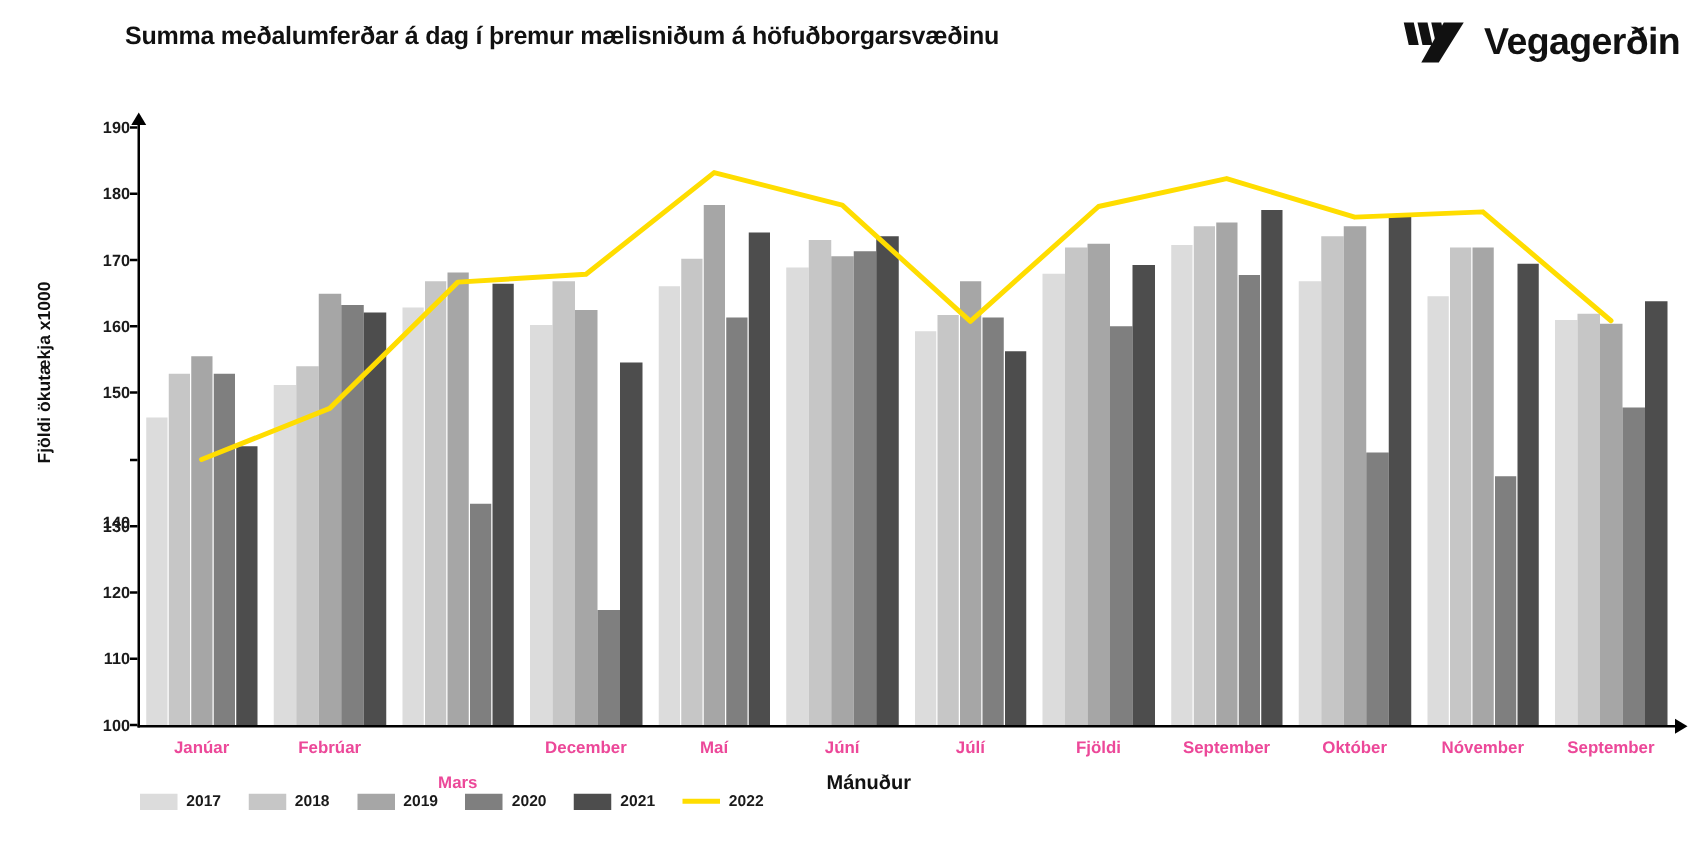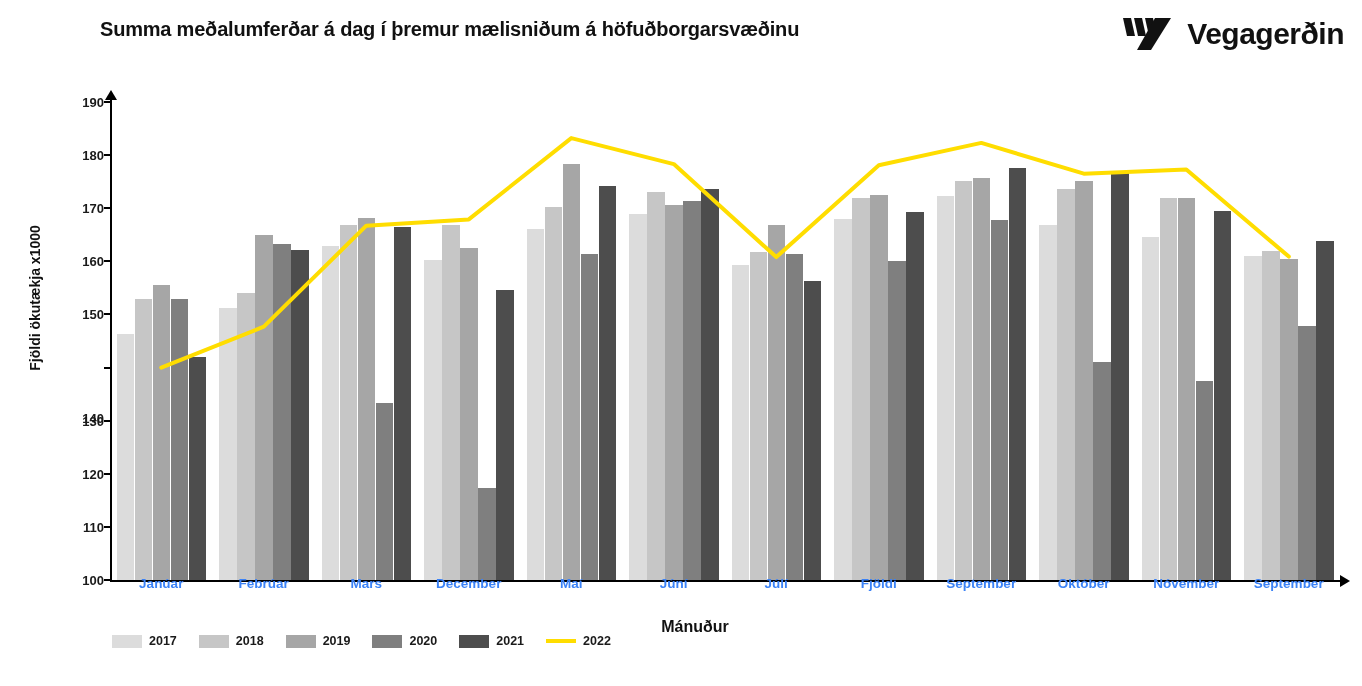--- a/index.html
+++ b/index.html
@@ -133,25 +133,25 @@
     font-weight: bold;
     transform: rotate(-90deg);
     color: #111;
   }
   .bar {
     position: absolute;
     bottom: 0;
   }
   .x-tick-label {
     position: absolute;
-    top: 486px;
+    top: 500px;
     font-size: 13.5px;
     font-weight: bold;
     text-align: center;
-    color: #3b82f6;
+    color: #ec4899;
   }
   #x-axis-title {
     position: absolute;
     left: 0;
     top: 528px;
     width: 1362px;
     text-align: center;
     font-size: 16px;
     font-weight: bold;
     color: #111;
@@ -285,21 +285,21 @@
         <div class="bar" style="left: 1170px; width: 17.5px; height: 320.791px; background: rgb(166, 166, 166);"></div>
         <div class="bar" style="left: 1188px; width: 17.5px; height: 254.402px; background: rgb(127, 127, 127);"></div>
         <div class="bar" style="left: 1206px; width: 17.5px; height: 339.38px; background: rgb(77, 77, 77);"></div>
         <svg class="overlay" width="1230" height="478">
           <polyline points="51.3,265.6 153.8,224.7 256.3,123.7 358.8,117.4 461.3,36.1 563.8,62.1 666.3,155.1 768.8,63.2 871.3,40.9 973.8,71.7 1076.3,67.5 1178.8,154.6" fill="none" stroke="#ffdd00" stroke-width="4" stroke-linejoin="round" stroke-linecap="round"></polyline>
         </svg>
       </div>
     <div id="x-labels">
         <div class="x-tick-label" style="left: 110px; width: 102.5px;">Janúar</div>
         <div class="x-tick-label" style="left: 212.5px; width: 102.5px;">Febrúar</div>
-        <div class="x-tick-label" style="left: 315px; width: 102.5px;">Mars</div>
+        <div class="x-tick-label" style="left: 315px; width: 102.5px; margin-top: 28px;">Mars</div>
         <div class="x-tick-label" style="left: 417.5px; width: 102.5px;">December</div>
         <div class="x-tick-label" style="left: 520px; width: 102.5px;">Maí</div>
         <div class="x-tick-label" style="left: 622.5px; width: 102.5px;">Júní</div>
         <div class="x-tick-label" style="left: 725px; width: 102.5px; text-align: center;">Júlí</div>
         <div class="x-tick-label" style="left: 827.5px; width: 102.5px;">Fjöldi</div>
         <div class="x-tick-label" style="left: 930px; width: 102.5px;">September</div>
         <div class="x-tick-label" style="left: 1032.5px; width: 102.5px;">Október</div>
         <div class="x-tick-label" style="left: 1135px; width: 102.5px;">Nóvember</div>
         <div class="x-tick-label" style="left: 1237.5px; width: 102.5px;">September</div>
       </div>

